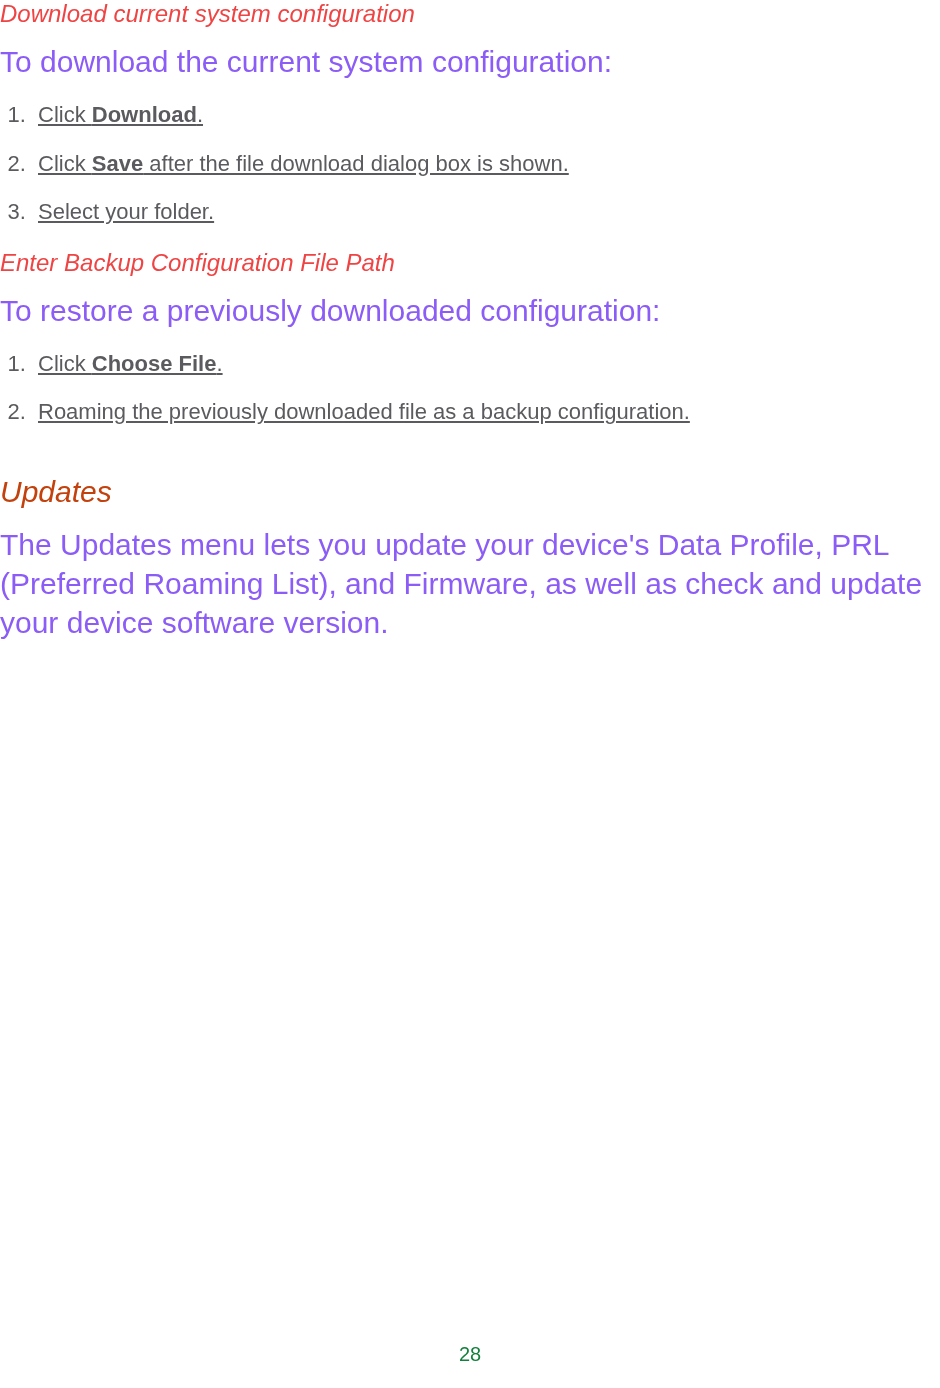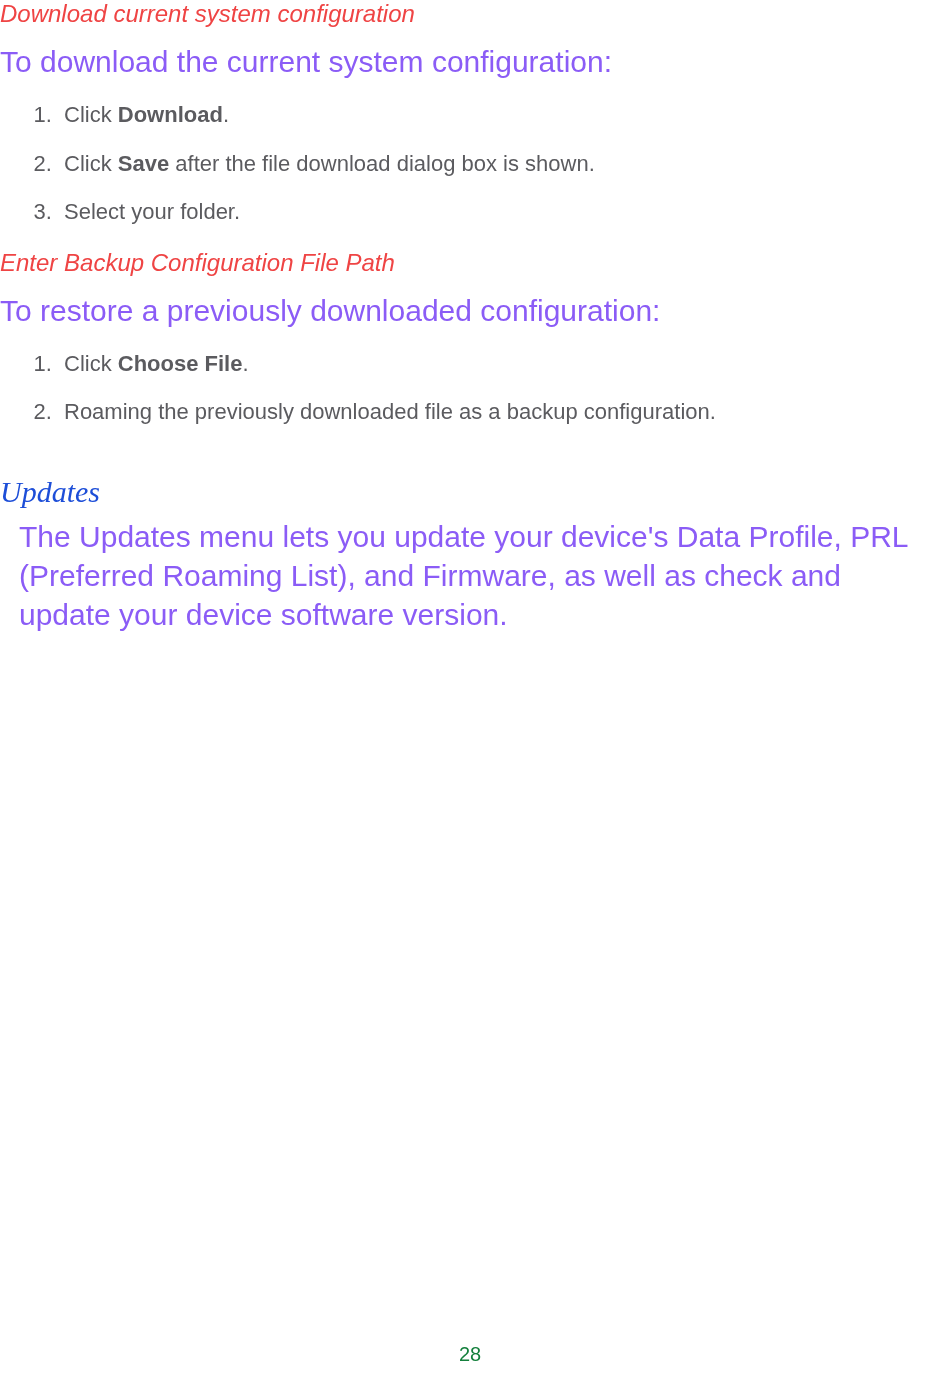--- a/index.html
+++ b/index.html
@@ -24,38 +24,38 @@
     font-weight: 400;
   }
   .body-text {
     font-size: 30px;
     color: #8b5cf6;
     margin: 0 0 20px 0;
     line-height: 1.3;
   }
   ol.steps {
     margin: 0 0 22px 0;
-    padding-left: 58px;
+    padding-left: 32px;
+    text-decoration: underline;
   }
   ol.steps li {
     font-size: 22px;
     color: #5b5b5f;
     margin-bottom: 20px;
     padding-left: 6px;
     line-height: 1.3;
   }
   ol.steps li:last-child { margin-bottom: 0; }
   .bold { font-weight: 700; }
   .h2-title {
     font-style: italic;
-    color: #1d4ed8;
+    color: #c2410c;
     font-size: 30px;
     margin: 48px 0 2px 0;
     font-weight: 400;
-    font-family: Liberation Serif, serif;
   }
   .page-number {
     position: absolute;
     bottom: 22px;
     left: 0;
     right: 0;
     text-align: center;
     font-size: 20px;
     color: #15803d;
   }
@@ -84,17 +84,17 @@
   <ol class="steps">
     <li>
       <span>Click </span><span class="bold">Choose File</span><span>.</span>
     </li>
     <li>
       <span>Roaming the previously downloaded file as a backup configuration.</span><span class="bold"></span><span></span>
     </li>
   </ol>
 
   <h2 class="h2-title">Updates</h2>
-  <p class="body-text" style="margin-top:8px;padding-left:19px;">The Updates menu lets you update your device's Data Profile, PRL (Preferred Roaming List), and Firmware, as well as check and update your device software version.</p>
+  <p class="body-text" style="margin-top:16px;">The Updates menu lets you update your device's Data Profile, PRL (Preferred Roaming List), and Firmware, as well as check and update your device software version.</p>
 
 </div>
 
 <div class="page-number">28</div>
 
 </body></html>

